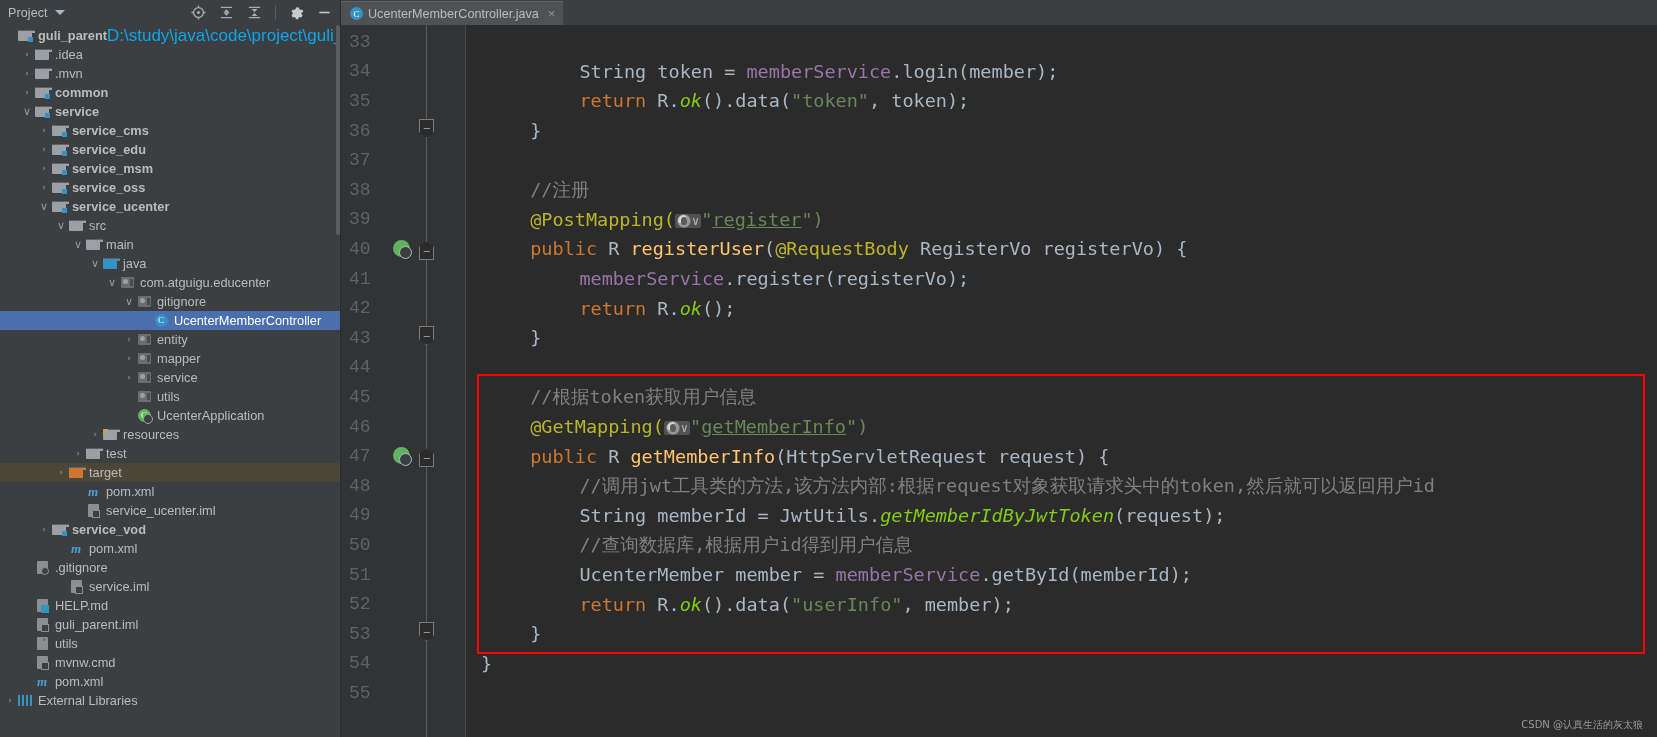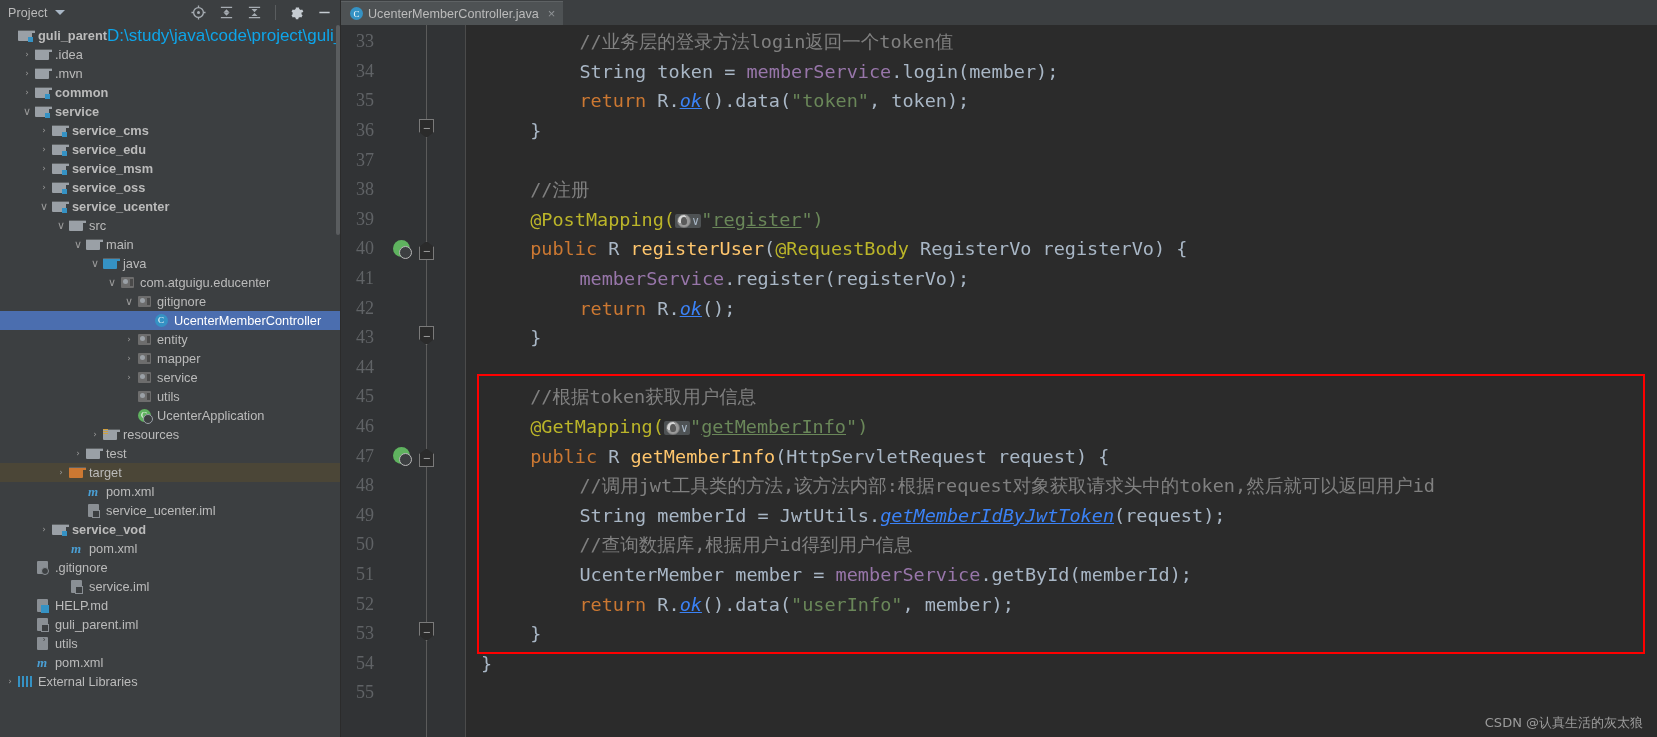--- a/index.html
+++ b/index.html
@@ -120,22 +120,22 @@
   }
   .foldline { position: absolute; left: 85px; top: 0; width: 1px; height: 100%; background: #5b5b5b; }
 
   .lines { position: absolute; left: 0; top: 0; right: 0; }
   .line {
     height: 29.6px; display: flex; align-items: center;
     font-family: "DejaVu Sans Mono", monospace; font-size: 18.5px;
     white-space: pre; position: relative;
   }
   .lnum {
-    position: absolute; left: 0; width: 48px; text-align: center;
-    color: #606366; font-size: 18px; font-family: Liberation Serif, serif;
+    position: absolute; left: 8px; width: 48px; text-align: left;
+    color: #606366; font-size: 18px; font-family: Liberation Mono, monospace;
   }
   .runico {
     position: absolute; left: 52px; width: 17px; height: 17px; border-radius: 50%;
     background: #5fb35f;
   }
   .runico::after { content:''; position:absolute; right:-2px; bottom:-2px; width:11px;height:11px;border-radius:50%;
      background:#3c3f41; border:1.5px solid #b9b9b9; }
   .fold {
     position: absolute; left: 78px; width: 15px; height: 15px;
     border: 1px solid #7a7a7a; color: #9a9a9a; font-size: 12px;
@@ -147,39 +147,39 @@
   .code { position: absolute; left: 140px; }
 
   
   .c-cmt { color: #808080; }
   .c-kw  { color: #cc7832; }
   .c-ann { color: #bbb529; }
   .c-str { color: #6a8759; }
   .c-txt { color: #a9b7c6; }
   .c-fld { color: #9876aa; }
   .c-mth { color: #ffc66d; }
-  .c-sta { color: #3b82f6; font-style: italic; text-decoration: underline; }
+  .c-sta { color: #84cc16; font-style: italic; }
   .c-lnk { color: #6a8759; text-decoration: underline; }
   .globe {
     display: inline-flex; align-items: center; gap: 1px;
     background: #4e5254; border-radius: 2px; padding: 0 2px; vertical-align: middle;
   }
   .globe .g { width: 14px; height: 14px; border-radius: 50%;
      background: radial-gradient(circle at 35% 35%, #d5d5d5 0 40%, #9a9a9a 41% 100%);
      border: 1px solid #767676; position: relative; }
   .globe .g::after { content:''; position:absolute; left:3px; top:2px; width:6px;height:8px;
      background:#5a5a5a; border-radius:50% 50% 40% 40%; }
   .globe .v { color: #a9b7c6; font-size: 12px; }
 
   .redbox {
     position: absolute; border: 2px solid #ff0000; pointer-events: none;
   }
   .watermark {
     position: absolute; right: 14px; bottom: 5px;
-    color: #9b9b9b; font-size: 13px;
+    color: #9b9b9b; font-size: 10px;
     font-family: "DejaVu Sans", sans-serif;
   }
 </style>
 </head>
 <body>
 
 <div class="app">
 
   <div class="sidebar">
     <div class="sb-header">
@@ -510,20 +510,27 @@
         <div class="row">
           <span class="arrow none" style="margin-left: 21px;">›</span>
           <span class="ico">
             <div class="dfile sh"></div>
           </span>
           <span class="label">utils</span>
         </div>
         <div class="row">
           <span class="arrow none" style="margin-left: 21px;">›</span>
           <span class="ico">
+            <div class="dfile"></div>
+          </span>
+          <span class="label">mvnw.cmd</span>
+        </div>
+        <div class="row">
+          <span class="arrow none" style="margin-left: 21px;">›</span>
+          <span class="ico">
             <span class="mfile">m</span>
           </span>
           <span class="label">pom.xml</span>
         </div>
         <div class="row">
           <span class="arrow" style="margin-left: 4px;">›</span>
           <span class="ico">
             <div class="extlib"></div>
           </span>
           <span class="label">External Libraries</span>
@@ -537,21 +544,21 @@
       <div class="tab">
         <span class="tab-ico">C</span>
         <span>UcenterMemberController.java</span>
         <span class="tab-close">×</span>
       </div>
     </div>
     <div class="codearea">
       <div class="gutter"></div>
       <div class="foldline"></div>
       <div class="lines" id="lines">
-          <div class="line" style="top: 2px; position: absolute; left: 0px; right: 0px; height: 29.6px;"><span class="lnum">33</span><span class="code" style="padding-left: 98.4px;"><span class="c-cmt">//业务层的登录方法login返回一个token值</span></span></div>
+          <div class="line" style="top: 2px; position: absolute; left: 0px; right: 0px; height: 29.6px;"><span class="lnum">33</span></div>
           <div class="line" style="top: 31.6px; position: absolute; left: 0px; right: 0px; height: 29.6px; padding-left: 44px;"><span class="lnum">34</span><span class="code" style="padding-left: 98.4px;"><span class="c-txt">String</span><span class="c-txt"> token = </span><span class="c-fld">memberService</span><span class="c-txt">.login(member);</span></span></div>
           <div class="line" style="top: 61.2px; position: absolute; left: 0px; right: 0px; height: 29.6px;"><span class="lnum">35</span><span class="code" style="padding-left: 98.4px;"><span class="c-kw">return</span><span class="c-txt"> R.</span><span class="c-sta">ok</span><span class="c-txt">().data(</span><span class="c-str">"token"</span><span class="c-txt">, token);</span></span></div>
           <div class="line" style="top: 90.8px; position: absolute; left: 0px; right: 0px; height: 29.6px;"><span class="lnum">36</span><span class="fold up" style="top: 3px;">−</span><span class="code" style="padding-left: 49.2px;"><span class="c-txt">}</span></span></div>
           <div class="line" style="top: 120.4px; position: absolute; left: 0px; right: 0px; height: 29.6px;"><span class="lnum">37</span><span class="code" style="padding-left: 0px;"></span></div>
           <div class="line" style="top: 150px; position: absolute; left: 0px; right: 0px; height: 29.6px;"><span class="lnum">38</span><span class="code" style="padding-left: 49.2px;"><span class="c-cmt">//注册</span></span></div>
           <div class="line" style="top: 179.6px; position: absolute; left: 0px; right: 0px; height: 29.6px;"><span class="lnum">39</span><span class="code" style="padding-left: 49.2px;"><span class="c-ann">@PostMapping(</span><span class="globe"><span class="g"></span><span class="v">∨</span></span><span class="c-str">"</span><span class="c-lnk">register</span><span class="c-str">")</span></span></div>
           <div class="line" style="top: 209.2px; position: absolute; left: 0px; right: 0px; height: 29.6px;"><span class="lnum">40</span><span class="runico" style="top: 6px;"></span><span class="fold dn" style="top: 7px;">−</span><span class="code" style="padding-left: 49.2px;"><span class="c-kw">public</span><span class="c-txt"> R </span><span class="c-mth">registerUser</span><span class="c-txt">(</span><span class="c-ann">@RequestBody</span><span class="c-txt"> RegisterVo registerVo) {</span></span></div>
           <div class="line" style="top: 238.8px; position: absolute; left: 0px; right: 0px; height: 29.6px;"><span class="lnum">41</span><span class="code" style="padding-left: 98.4px;"><span class="c-fld">memberService</span><span class="c-txt">.register(registerVo);</span></span></div>
           <div class="line" style="top: 268.4px; position: absolute; left: 0px; right: 0px; height: 29.6px;"><span class="lnum">42</span><span class="code" style="padding-left: 98.4px;"><span class="c-kw">return</span><span class="c-txt"> R.</span><span class="c-sta">ok</span><span class="c-txt">();</span></span></div>
           <div class="line" style="top: 298px; position: absolute; left: 0px; right: 0px; height: 29.6px;"><span class="lnum">43</span><span class="fold up" style="top: 3px;">−</span><span class="code" style="padding-left: 49.2px;"><span class="c-txt">}</span></span></div>

